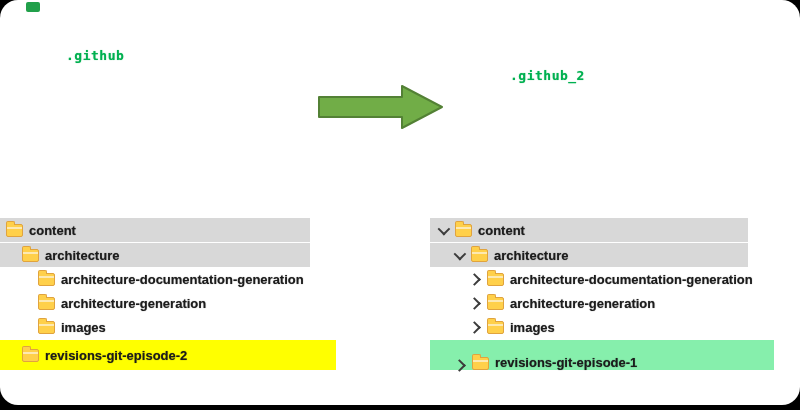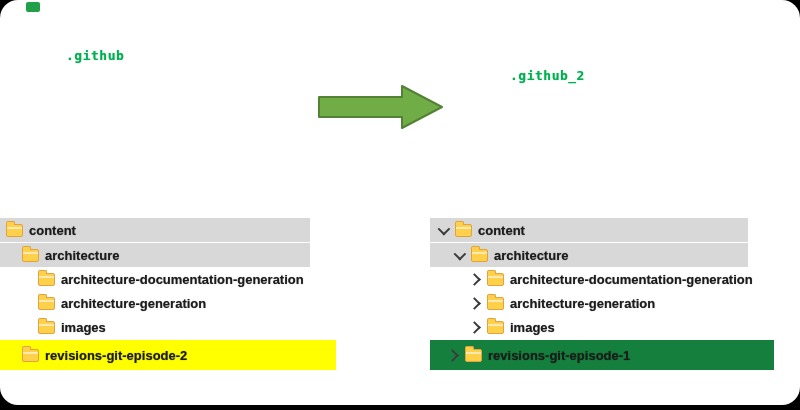--- a/index.html
+++ b/index.html
@@ -141,20 +141,20 @@
       <div class="row" style="padding-left: 38px;">
         <span class="chev collapsed"></span>
         <span class="folder" style="background: rgb(255, 208, 74);"></span>
         <span class="lbl">architecture-generation</span>
       </div>
       <div class="row" style="padding-left: 38px;">
         <span class="chev collapsed"></span>
         <span class="folder" style="background: rgb(255, 208, 74);"></span>
         <span class="lbl">images</span>
       </div>
-      <div class="row hl-yellow" style="padding-left: 16px; background: #15803d;">
+      <div class="row hl-yellow" style="padding-left: 23px; background: #86efac; align-items: flex-end;">
         <span class="chev collapsed"></span>
         <span class="folder" style="background: rgb(255, 208, 74);"></span>
         <span class="lbl">revisions-git-episode-1</span>
       </div>
     </div>
 
 </div>
 
 </body></html>

